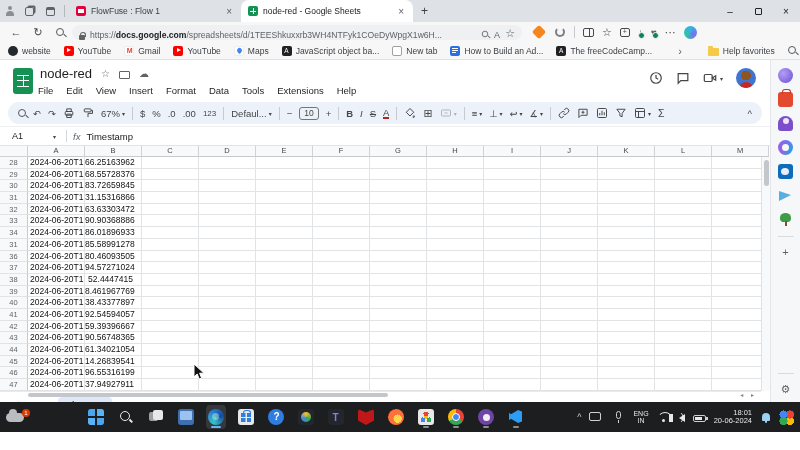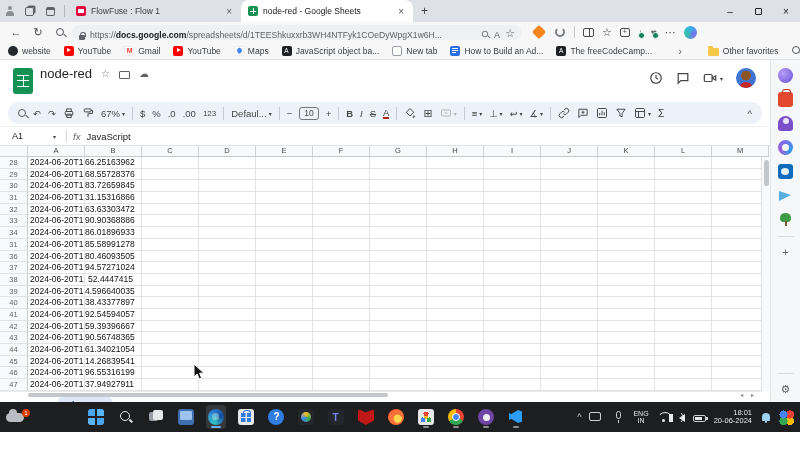--- a/index.html
+++ b/index.html
@@ -347,35 +347,56 @@
       <div class="bm">
         <span class="bm-ic dark-favicon"></span>
         <span>The freeCodeCamp...</span>
       </div>
 
     <div class="bm-spacer"></div>
     <div style="font-size:11px;color:#5f6368">›</div>
     <div class="a-div"></div>
     <div class="bm">
       <span class="folder-ic"></span>
-      <span>Other favorites</span>
+      <span>Help favorites</span>
     </div>
     <div><span class="mag"></span></div>
   </div>
 
   <div class="content">
     <div class="main">
 
       <div class="sh-header">
         <div class="sh-logo"></div>
         <div class="sh-titlerow">
           <div class="sh-title">node-red</div>
           <div class="sh-mini">☆</div>
           <div class="folder-move"></div>
           <div class="sh-mini">☁</div>
+        </div>
+        <div class="sh-menus">
+
+            <div>File</div>
+
+            <div>Edit</div>
+
+            <div>View</div>
+
+            <div>Insert</div>
+
+            <div>Format</div>
+
+            <div>Data</div>
+
+            <div>Tools</div>
+
+            <div>Extensions</div>
+
+            <div>Help</div>
+
         </div>
         <div class="sh-right">
           <svg class="hdr-svg" viewBox="0 0 16 16">
               <circle cx="8" cy="8" r="6"></circle>
               <path d="M8 4.5V8l2.5 1.5"></path>
             </svg>
           <svg class="hdr-svg" viewBox="0 0 16 16">
               <path d="M2.5 3h11v8h-8l-3 3z"></path>
             </svg>
           <span style="display:flex;align-items:center;gap:3px">
@@ -487,21 +508,21 @@
         </div>
       </div>
 
       <div class="fbar">
         <div class="namebox">
           <span>A1</span>
           <span style="font-size:6px;color:#444746">▾</span>
         </div>
         <div class="f-div"></div>
         <div class="fx">fx</div>
-        <div class="fval">JavaScript</div>
+        <div class="fval">Timestamp</div>
       </div>
 
       <div class="grid">
         <div class="col-headers">
           <div class="corner"></div>
 
             <div class="col-cell">A</div>
 
             <div class="col-cell">B</div>
 
@@ -713,21 +734,21 @@
               <div class="cell"></div>
               <div class="cell"></div>
               <div class="cell"></div>
               <div class="cell"></div>
               <div class="cell"></div>
             </div>
 
             <div class="grow">
               <div class="rnum">39</div>
               <div class="cell ca">2024-06-20T12:2</div>
-              <div class="cell cb">4.596640035</div>
+              <div class="cell cb">8.461967769</div>
               <div class="cell"></div>
               <div class="cell"></div>
               <div class="cell"></div>
               <div class="cell"></div>
               <div class="cell"></div>
               <div class="cell"></div>
               <div class="cell"></div>
               <div class="cell"></div>
               <div class="cell"></div>
               <div class="cell"></div>

